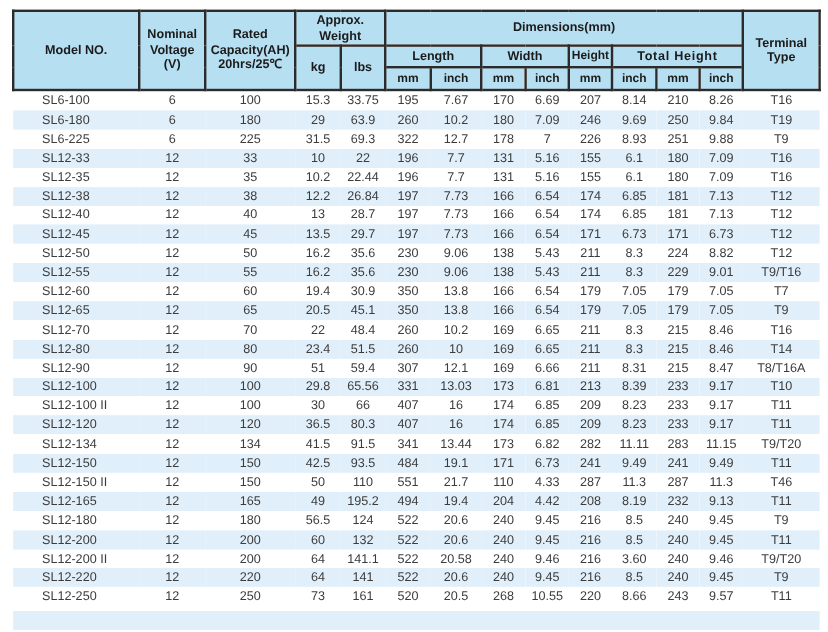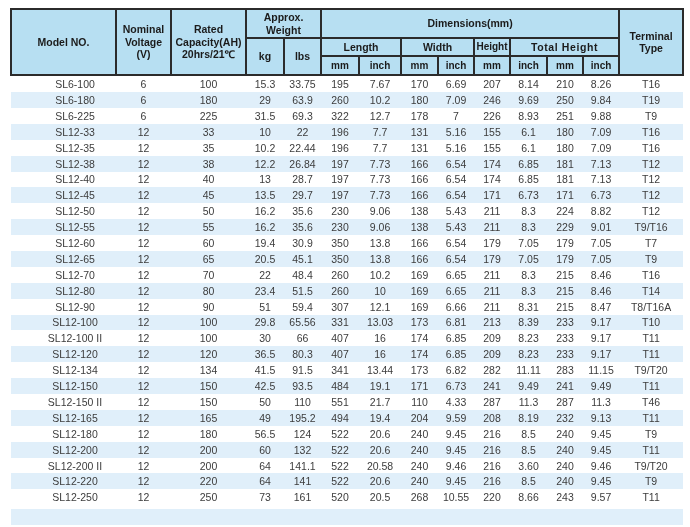--- a/index.html
+++ b/index.html
@@ -41,21 +41,21 @@
     color: #3c3c3c;
     text-align: center;
     vertical-align: middle;
     height: 15.9px;
     padding: 0 1px;
     white-space: nowrap;
     overflow: hidden;
   }
   tbody tr.stripe td { background: var(--stripe-bg, #e0effa); }
   tbody td.model {
-    text-align: center;
+    text-align: left;
     padding-left: 24px;
   }
   tr.gap-row td { height: 4px; background: #ffffff; padding: 0; }
   tr.spare-row td { height: 16px; background: var(--stripe-bg, #e0effa); padding: 0; }
 </style>
 </head>
 <body>
 
 <div class="wrap">
   <table class="spec">
@@ -72,21 +72,21 @@
       <col style="width:36px">
         <col style="width:37px">
       <col style="width:36px">
         <col style="width:36px">
       <col style="width:64px">
     </colgroup>
     <thead>
       <tr class="r1">
         <th rowspan="3">Model NO.</th>
         <th rowspan="3">Nominal Voltage (V)</th>
-        <th rowspan="3">Rated Capacity(AH) 20hrs/21℃</th>
+        <th rowspan="3">Rated Capacity(AH) 20hrs/25℃</th>
         <th colspan="2">Approx. Weight</th>
         <th colspan="8">Dimensions(mm)</th>
         <th rowspan="3">Terminal Type</th>
       </tr>
       <tr class="r2">
         <th rowspan="2">kg</th>
         <th rowspan="2">lbs</th>
         <th colspan="2">Length</th>
         <th colspan="2">Width</th>
         <th class="th-tight">Height</th>
@@ -442,21 +442,21 @@
         </tr>
         <tr class="stripe">
           <td class="model">SL12-165</td>
           <td>12</td>
           <td>165</td>
           <td>49</td>
           <td>195.2</td>
           <td>494</td>
           <td>19.4</td>
           <td>204</td>
-          <td>9.59</td>
+          <td>4.42</td>
           <td>208</td>
           <td>8.19</td>
           <td>232</td>
           <td>9.13</td>
           <td>T11</td>
         </tr>
         <tr>
           <td class="model">SL12-180</td>
           <td>12</td>
           <td>180</td>

